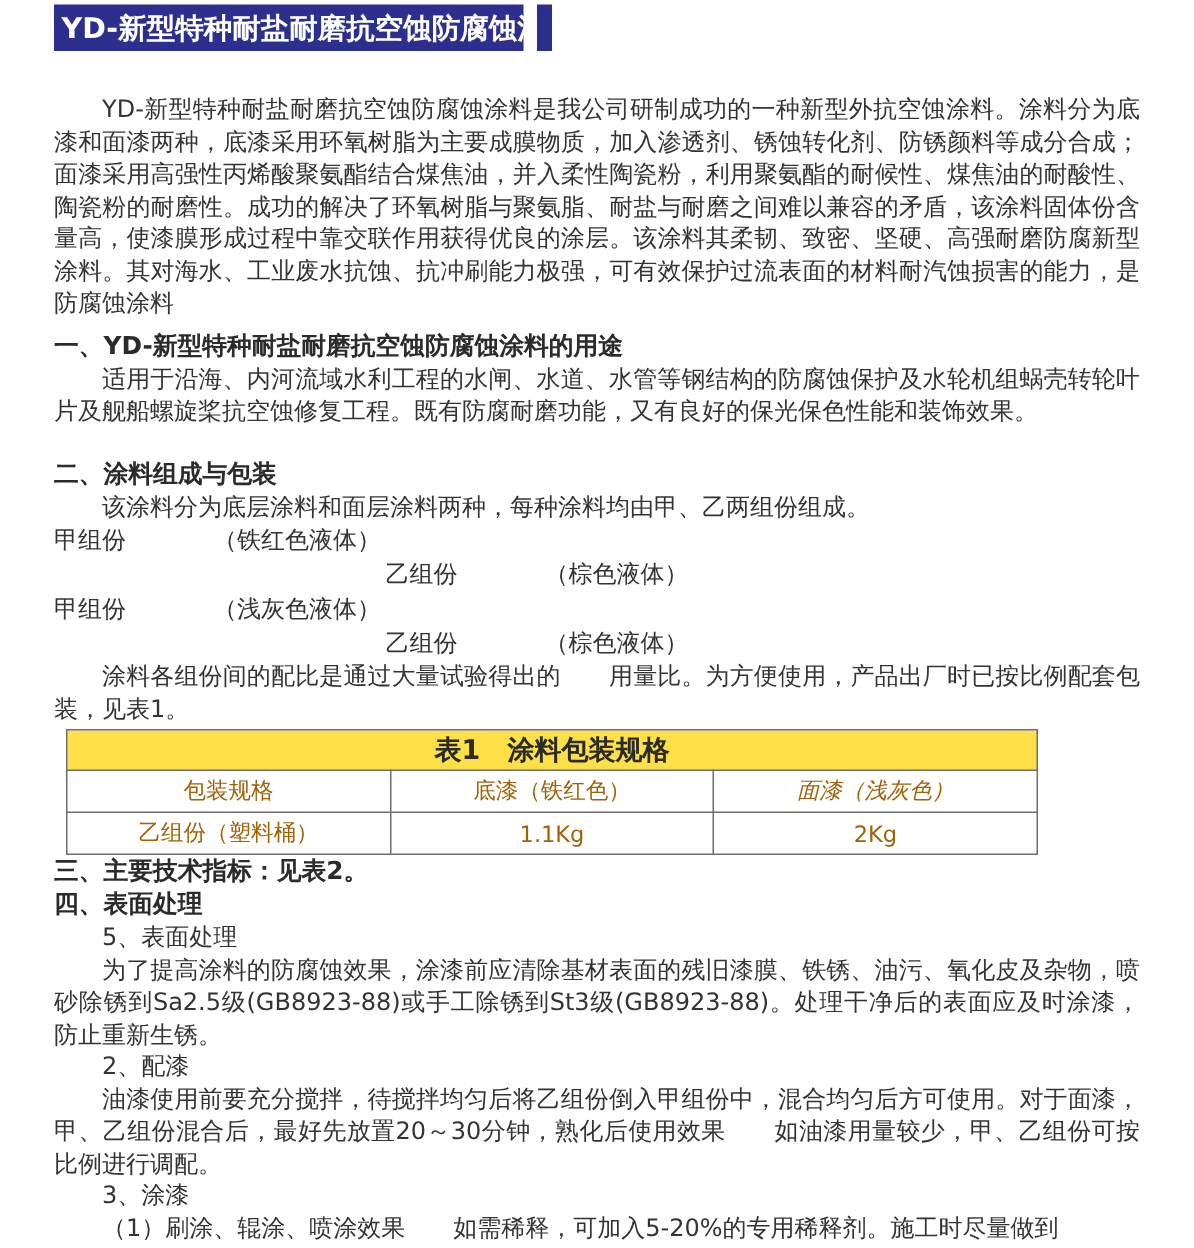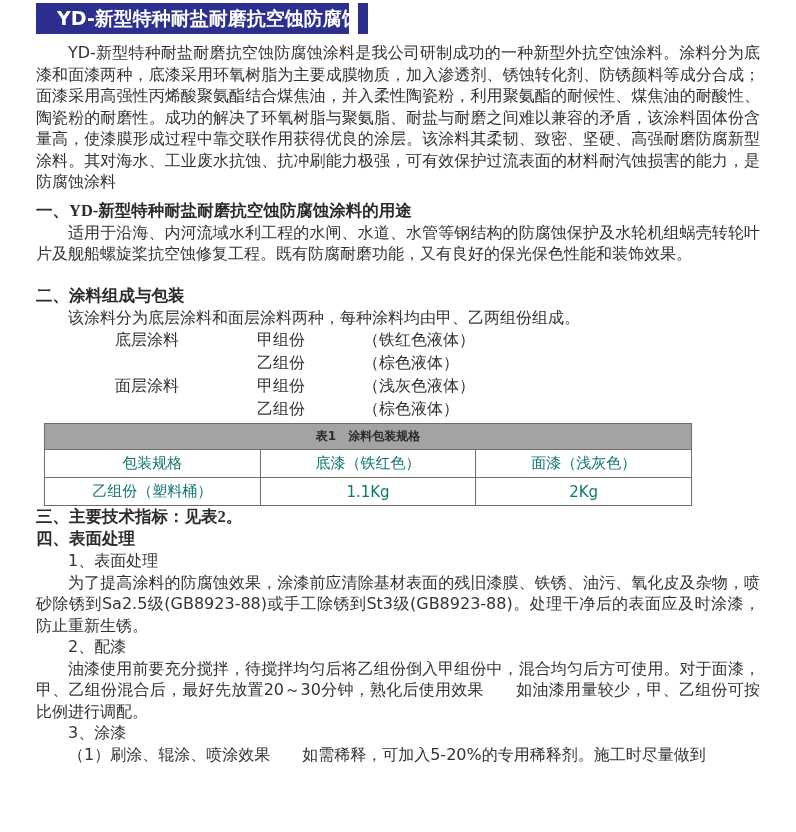--- a/index.html
+++ b/index.html
@@ -8,56 +8,56 @@
     font-family:"DejaVu Sans","Liberation Sans",sans-serif;
     color:#333333;
   }
   .page{width:796px;height:832px;position:relative;}
 
   
   .doc-header{margin:3px 0 0 36px;height:31px;display:flex;align-items:stretch;}
   .title-box{
     background:#2c2f8e;color:#ffffff;font-weight:bold;font-size:19px;
     width:313px;box-sizing:border-box;display:flex;align-items:center;
-    padding-left:21px;letter-spacing:0px;white-space:nowrap;
+    padding-left:5px;letter-spacing:0px;white-space:nowrap;
   }
   .accent-bar{width:10px;background:#2c2f8e;margin-left:9px;}
 
   .content{padding:0 36px;}
 
   p,.para{margin:0;font-size:16px;line-height:21.5px;text-align:justify;}
   .indent{text-indent:2em;}
 
-  .intro{margin-top:8px;line-height:21.5px;}
+  .intro{margin-top:28px;line-height:21.5px;}
 
   .sec-heading{
-    font-weight:bold;font-size:16.5px;line-height:22px;margin:0;color:#2b2b2b;font-family:Liberation Serif, serif;
+    font-weight:bold;font-size:16.5px;line-height:22px;margin:0;color:#2b2b2b;
   }
   .mt7{margin-top:7px;} .mt8{margin-top:20px;} .mt10{}
 
   .sub-title{font-size:16px;line-height:21.5px;margin:0;text-indent:2em;}
 
   
   .comp-row{display:flex;font-size:16px;line-height:23px;height:23px;}
   .comp-layer{margin-left:79px;width:142px;}
   .comp-part{width:106px;}
   .comp-color{}
 
   
   .tbl{
     border-collapse:collapse;margin:3px 0 0 8px;width:648px;table-layout:fixed;
   }
   .tbl td{
     border:1px solid #6e6e6e;text-align:center;font-size:15px;
-    height:25px;padding:1px 4px;color:#0f766e;
+    height:25px;padding:1px 4px;color:#a16207;
   }
   .tbl .tbl-title{
-    background:#a3a3a3;font-weight:bold;font-size:12px;height:23px;color:#2b2b2b;
+    background:#fde047;font-weight:bold;font-size:18px;height:23px;color:#2b2b2b;
   }
-  .col1{width:198px;} .col2{width:219px;} .col3{width:225px;}
+  .col1{width:198px;} .col2{width:219px;} .col3{width:225px;font-style:italic;}
 </style>
 </head>
 <body>
 
 <div class="page">
 
   <div class="doc-header">
     <div class="title-box">YD-新型特种耐盐耐磨抗空蚀防腐蚀涂料</div>
     <div class="accent-bar"></div>
   </div>
@@ -67,41 +67,40 @@
     <p class="intro indent">YD-新型特种耐盐耐磨抗空蚀防腐蚀涂料是我公司研制成功的一种新型外抗空蚀涂料。涂料分为底漆和面漆两种，底漆采用环氧树脂为主要成膜物质，加入渗透剂、锈蚀转化剂、防锈颜料等成分合成；面漆采用高强性丙烯酸聚氨酯结合煤焦油，并入柔性陶瓷粉，利用聚氨酯的耐候性、煤焦油的耐酸性、陶瓷粉的耐磨性。成功的解决了环氧树脂与聚氨脂、耐盐与耐磨之间难以兼容的矛盾，该涂料固体份含量高，使漆膜形成过程中靠交联作用获得优良的涂层。该涂料其柔韧、致密、坚硬、高强耐磨防腐新型涂料。其对海水、工业废水抗蚀、抗冲刷能力极强，可有效保护过流表面的材料耐汽蚀损害的能力，是防腐蚀涂料</p>
 
     <p class="sec-heading mt7">一、YD-新型特种耐盐耐磨抗空蚀防腐蚀涂料的用途</p>
     <p class="indent">适用于沿海、内河流域水利工程的水闸、水道、水管等钢结构的防腐蚀保护及水轮机组蜗壳转轮叶片及舰船螺旋桨抗空蚀修复工程。既有防腐耐磨功能，又有良好的保光保色性能和装饰效果。</p>
 
     <p class="sec-heading mt8">二、涂料组成与包装</p>
     <p class="indent">该涂料分为底层涂料和面层涂料两种，每种涂料均由甲、乙两组份组成。</p>
 
     <div>
       <div class="comp-row">
-        <span class="comp-layer">底层涂料</span>
         <span class="comp-part">甲组份</span>
         <span class="comp-color">（铁红色液体）</span>
       </div>
       <div class="comp-row">
         <span class="comp-layer"></span>
         <span class="comp-part">乙组份</span>
         <span class="comp-color">（棕色液体）</span>
       </div>
       <div class="comp-row">
-        <span class="comp-layer">面层涂料</span>
         <span class="comp-part">甲组份</span>
         <span class="comp-color">（浅灰色液体）</span>
       </div>
       <div class="comp-row">
         <span class="comp-layer"></span>
         <span class="comp-part">乙组份</span>
         <span class="comp-color">（棕色液体）</span>
       </div>
     </div>
 
+    <p class="indent">涂料各组份间的配比是通过大量试验得出的　　用量比。为方便使用，产品出厂时已按比例配套包装，见表1。</p>
 
     <table class="tbl">
       <tbody>
           <tr>
         <td class="tbl-title" colspan="3">表1　涂料包装规格</td>
       </tr>
       <tr>
         <td class="col1">包装规格</td>
         <td class="col2">底漆（铁红色）</td>
         <td class="col3">面漆（浅灰色）</td>
@@ -111,21 +110,21 @@
         <td>1.1Kg</td>
         <td>2Kg</td>
       </tr>
     </tbody>
       </table>
 
     <p class="sec-heading mt10">三、主要技术指标：见表2。</p>
 
     <p class="sec-heading">四、表面处理</p>
 
-    <p class="sub-title">1、表面处理</p>
+    <p class="sub-title">5、表面处理</p>
     <p class="indent">为了提高涂料的防腐蚀效果，涂漆前应清除基材表面的残旧漆膜、铁锈、油污、氧化皮及杂物，喷砂除锈到Sa2.5级(GB8923-88)或手工除锈到St3级(GB8923-88)。处理干净后的表面应及时涂漆，防止重新生锈。</p>
 
     <p class="sub-title">2、配漆</p>
     <p class="indent">油漆使用前要充分搅拌，待搅拌均匀后将乙组份倒入甲组份中，混合均匀后方可使用。对于面漆，甲、乙组份混合后，最好先放置20～30分钟，熟化后使用效果　　如油漆用量较少，甲、乙组份可按比例进行调配。</p>
 
     <p class="sub-title">3、涂漆</p>
     <p class="indent">（1）刷涂、辊涂、喷涂效果　　如需稀释，可加入5-20%的专用稀释剂。施工时尽量做到</p>
 
   </div>
 </div>

